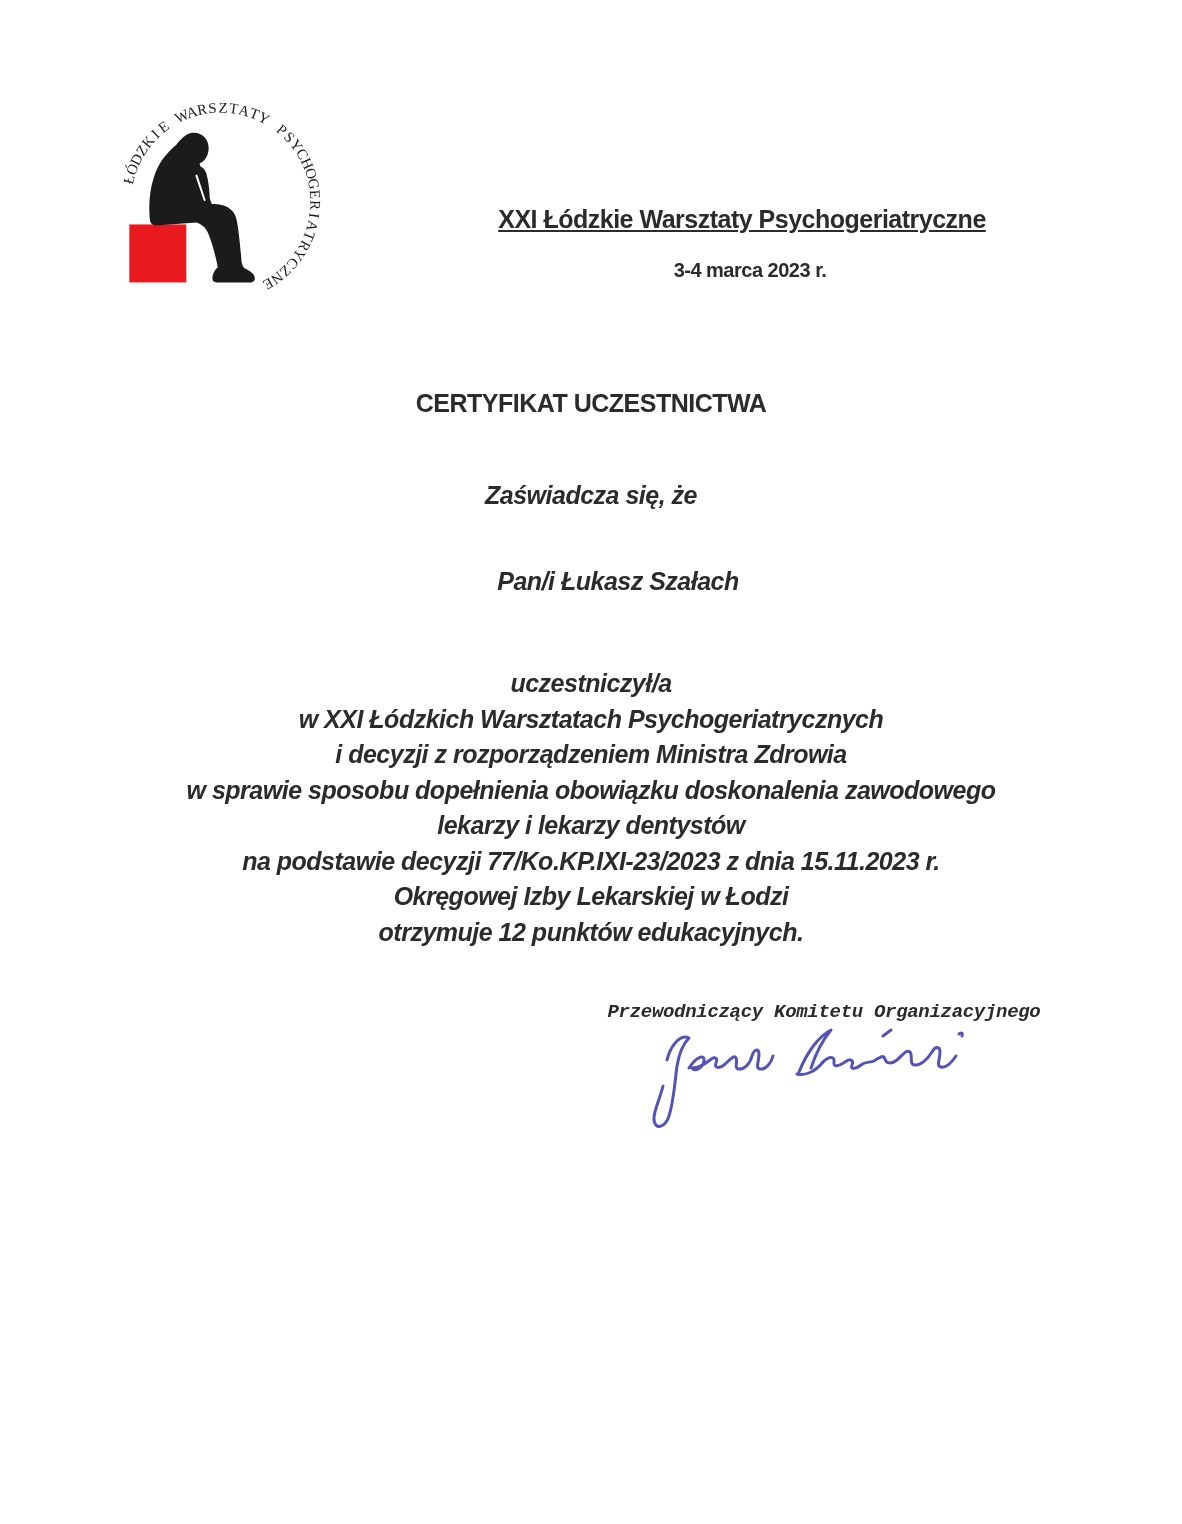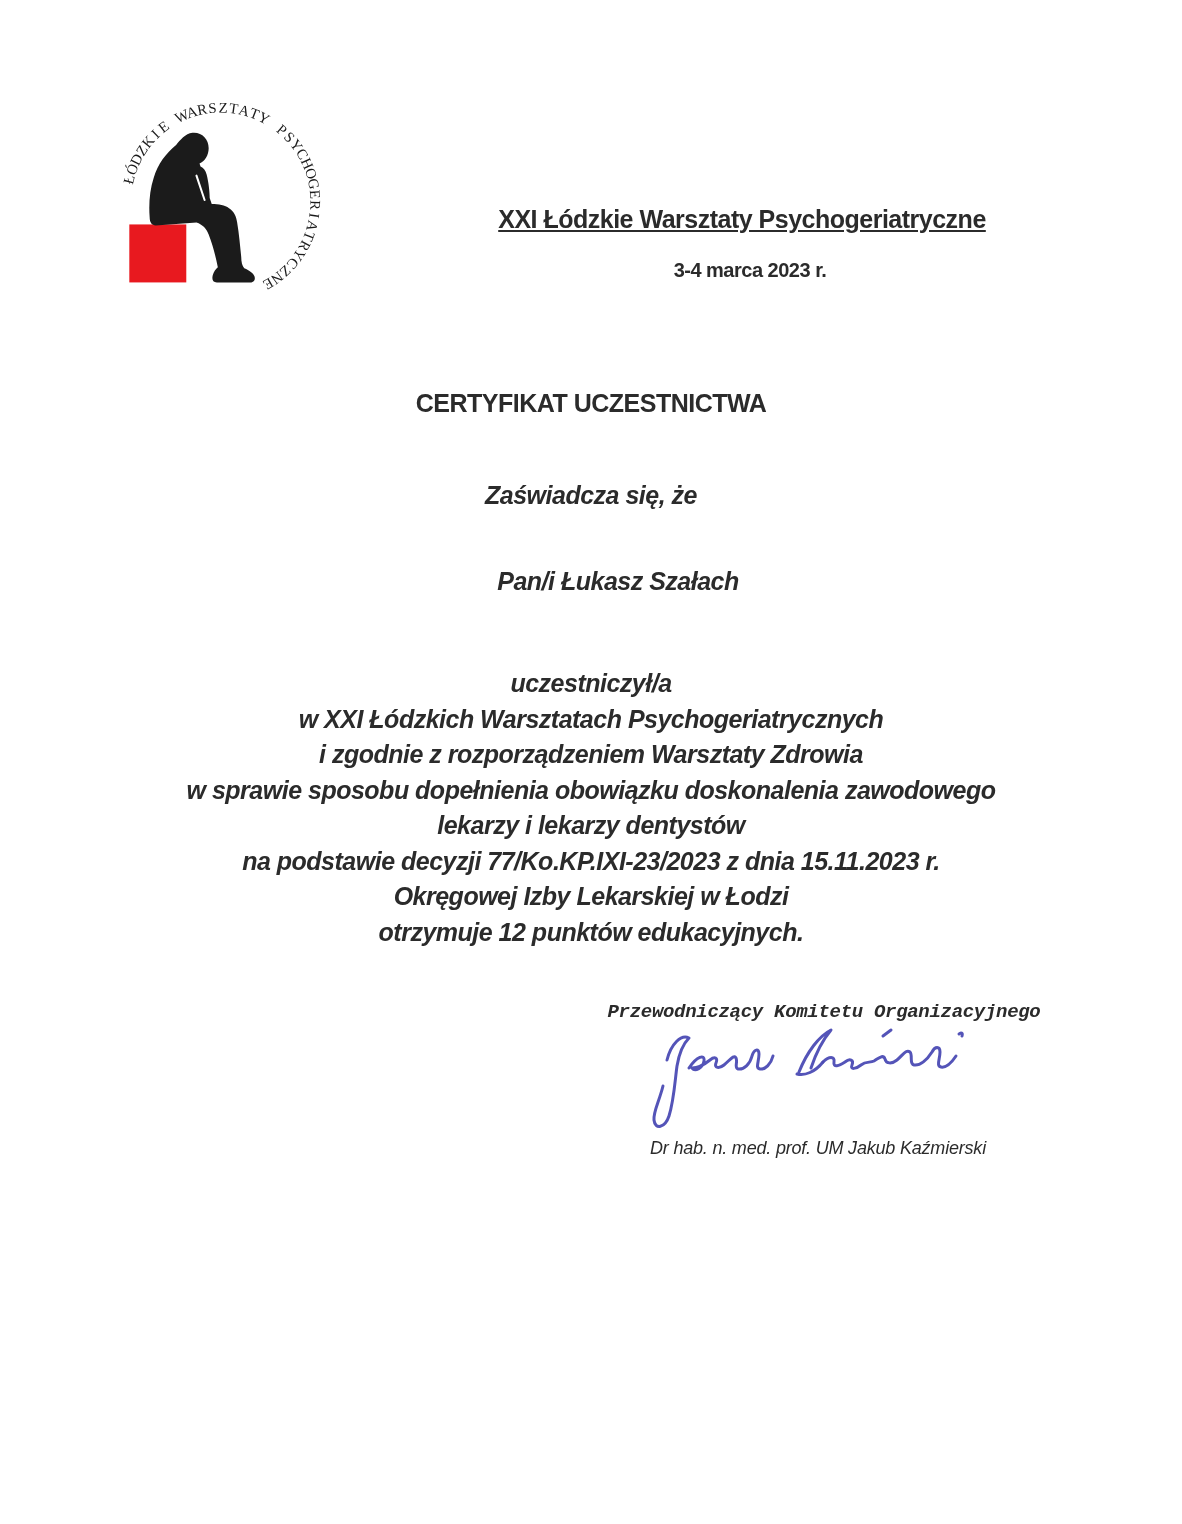--- a/index.html
+++ b/index.html
@@ -159,33 +159,32 @@
   <div class="abs event-date">3-4 marca 2023 r.</div>
 
   <div class="abs cert-title">CERTYFIKAT UCZESTNICTWA</div>
 
   <div class="abs stmt-intro">Zaświadcza się, że</div>
   <div class="abs stmt-name">Pan/i Łukasz Szałach</div>
 
   <div class="abs stmt-body">
     <div>uczestniczył/a</div>
     <div>w XXI Łódzkich Warsztatach Psychogeriatrycznych</div>
-    <div>i zgodnie z rozporządzeniem Warsztaty Zdrowia</div>
+    <div>i decyzji z rozporządzeniem Ministra Zdrowia</div>
     <div>w sprawie sposobu dopełnienia obowiązku doskonalenia zawodowego</div>
     <div>lekarzy i lekarzy dentystów</div>
     <div>na podstawie decyzji 77/Ko.KP.IXI-23/2023 z dnia 15.11.2023 r.</div>
     <div>Okręgowej Izby Lekarskiej w Łodzi</div>
     <div>otrzymuje 12 punktów edukacyjnych.</div>
   </div>
 
   <div class="abs sig-role">Przewodniczący Komitetu Organizacyjnego</div>
 
   <svg class="abs sig-svg" viewBox="0 0 320 115" xmlns="http://www.w3.org/2000/svg">
     <path d="M 20 38 C 24 22 34 12 42 16 C 36 22 32 32 30 44 C 28 58 27 78 22 94 C 18 106 8 108 7 98 C 6 90 12 80 16 64"></path>
     <path d="M 42 46 C 50 34 58 32 57 39 C 56 46 48 50 45 46 C 52 46 58 42 63 38 C 68 34 71 36 69 41 C 67 46 72 47 77 43 C 83 38 87 32 89 36 C 91 40 87 46 91 47 C 97 48 103 42 105 34 C 107 27 112 26 112 32 C 112 40 108 46 113 47 C 118 48 124 42 126 34"></path>
     <path d="M 152 50 C 160 30 172 14 184 8 C 174 20 168 34 164 46 M 150 52 C 158 54 168 50 176 40"></path>
     <path d="M 176 40 C 182 34 188 34 187 40 C 186 46 192 44 198 40 C 203 36 207 38 205 43 C 203 48 209 47 214 43 C 219 39 223 41 227 39 C 232 36 236 32 238 37 C 239 42 245 42 250 38 C 256 33 259 27 263 30 C 266 33 262 42 267 43 C 273 44 280 38 285 30 C 288 24 293 24 293 30 C 293 37 289 44 294 45 C 299 46 305 40 309 34"></path>
     <path d="M 236 14 L 244 8 M 312 12 C 314 10 316 11 315 14"></path>
   </svg>
 
-  <div class="abs sig-name">Dr hab. n. med. prof. UM Jakub Kaźmierski</div>
 
 </div>
 
 </body></html>

